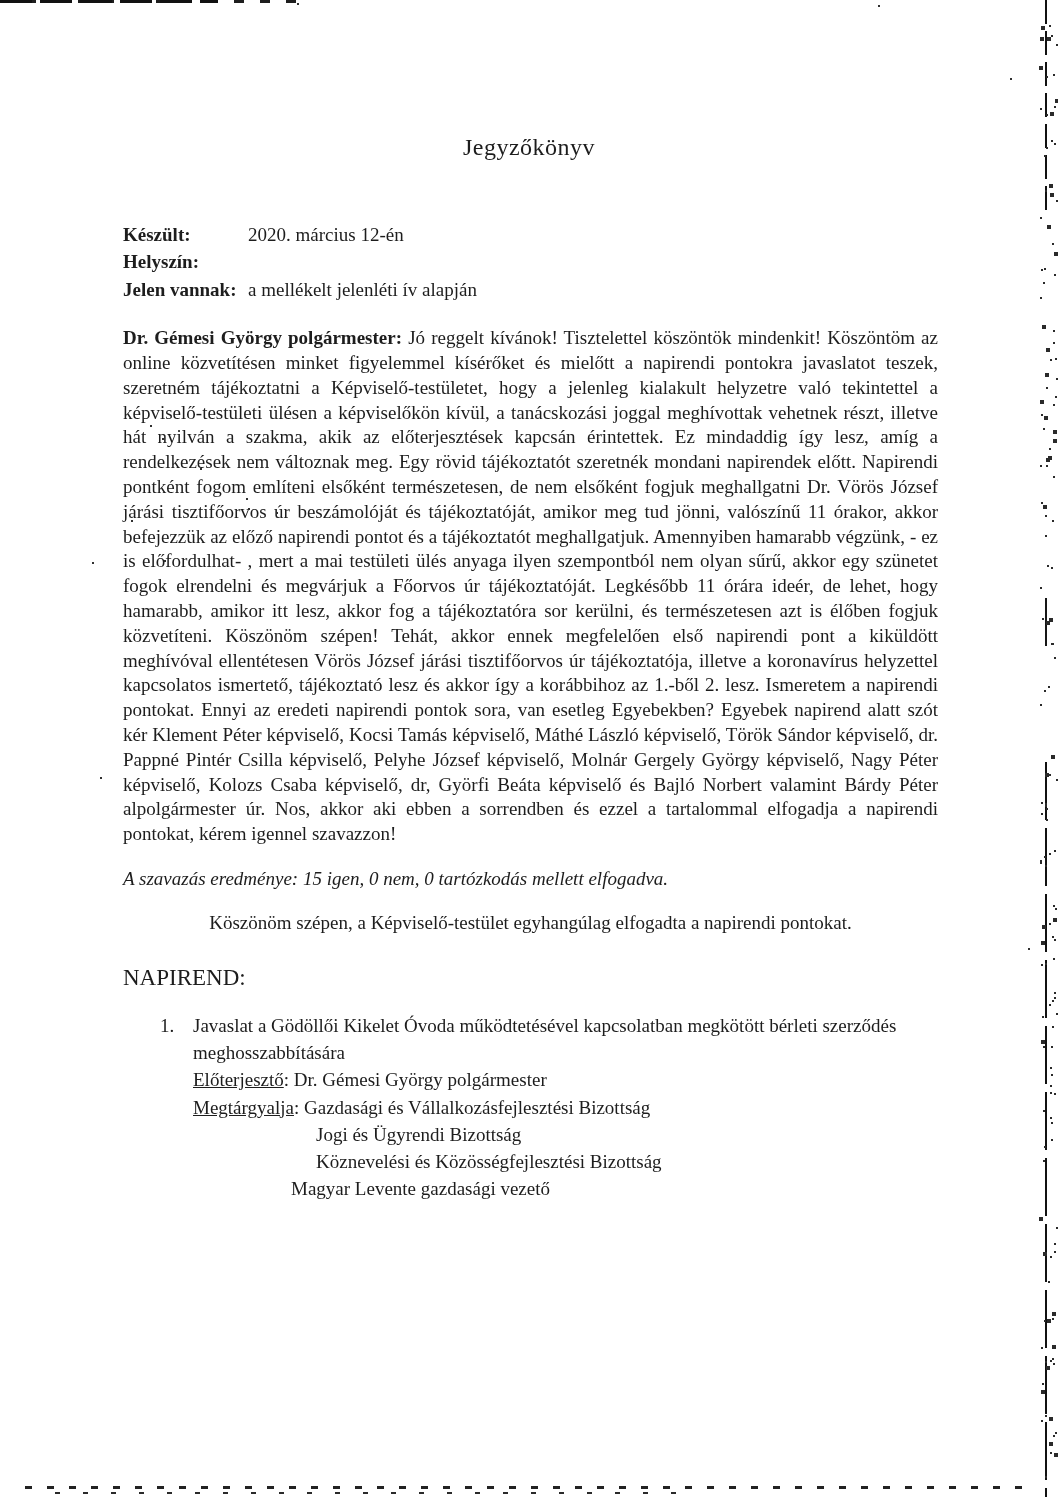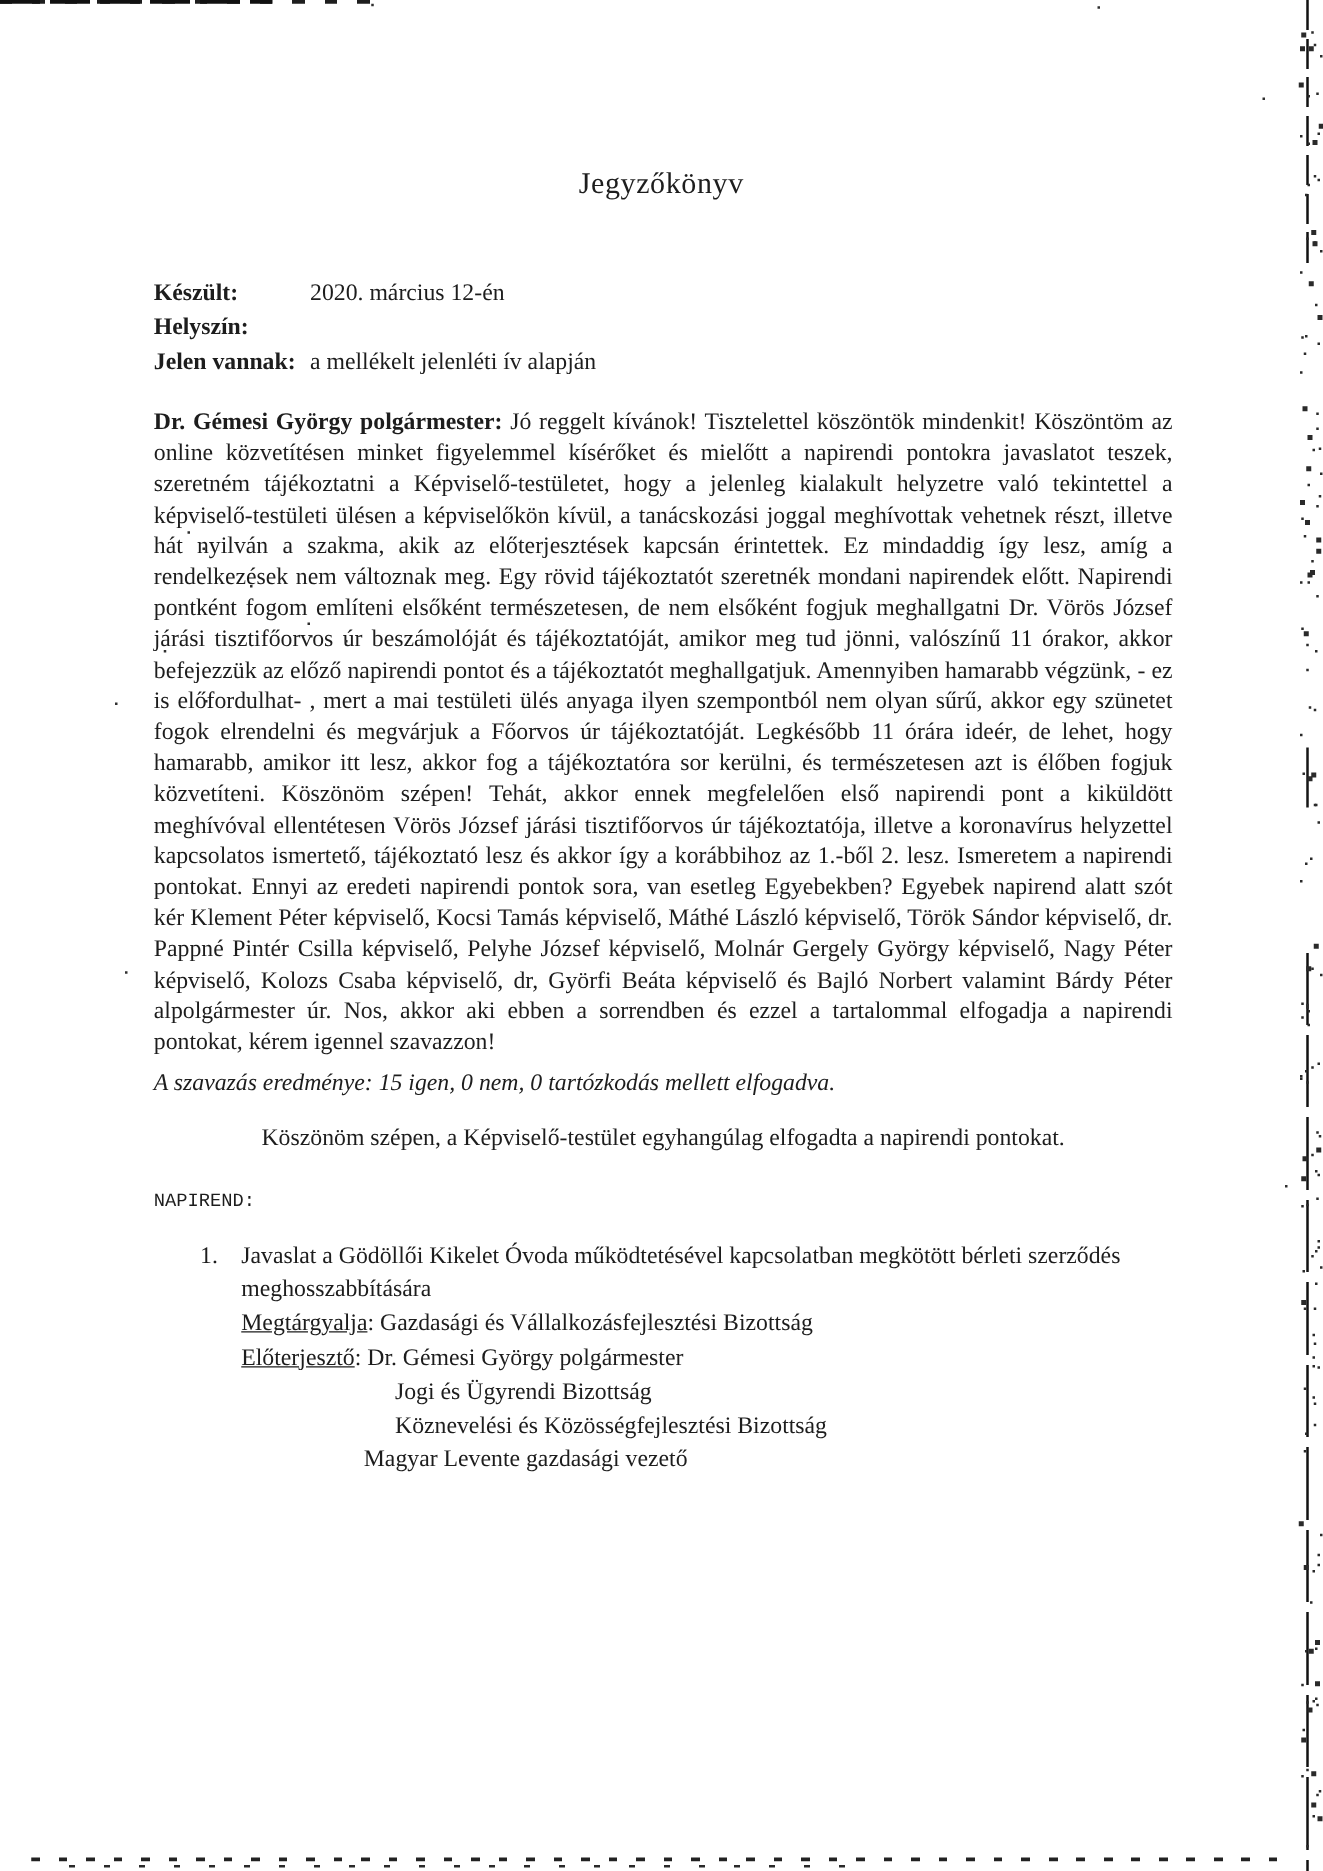--- a/index.html
+++ b/index.html
@@ -10,23 +10,23 @@
   }
   .page{position:absolute;inset:0;}
   .title{margin:134px 0 0 0;text-align:center;font-weight:normal;font-size:24px;letter-spacing:.5px;}
   .subtitle{text-align:center;font-size:20px;margin-top:7px;}
   .meta{margin:60px 0 0 123px;width:818px;font-size:19px;line-height:27.4px;}
   .meta-row{display:flex;}
   .meta-label{font-weight:bold;width:125px;flex:none;}
   .meta-value{flex:1;}
   .speech{margin:23px 0 0 123px;width:815px;font-size:19px;line-height:24.8px;text-align:justify;}
   .speaker{font-weight:bold;}
-  .vote{margin:9px 0 0 123px;width:815px;font-size:19px;font-style:italic;}
+  .vote{margin:21px 0 0 123px;width:815px;font-size:19px;font-style:italic;}
   .closing{margin:22px 0 0 123px;width:815px;font-size:19px;text-align:center;}
-  .napirend{margin:31px 0 12px 123px;font-size:15px;font-family:Liberation Mono, monospace;}
+  .napirend{margin:31px 0 12px 123px;font-size:23px;}
   .agenda{margin:21px 0 0 160px;width:780px;font-size:19px;line-height:27.2px;}
   .agenda-row{display:flex;}
   .agenda-num{width:33px;flex:none;}
   .agenda-body{flex:1;}
   .u{text-decoration:underline;}
   .ind-committee{padding-left:123px;}
   .ind-invited{padding-left:98px;}
 
   
   .art{position:absolute;pointer-events:none;}
@@ -74,22 +74,22 @@
 
   <div class="closing">Köszönöm szépen, a Képviselő-testület egyhangúlag elfogadta a napirendi pontokat.</div>
 
   <div class="napirend">NAPIREND:</div>
 
   <div class="agenda">
     <div class="agenda-row">
       <span class="agenda-num">1.</span>
       <div class="agenda-body">
         <div>Javaslat a Gödöllői Kikelet Óvoda működtetésével kapcsolatban megkötött bérleti szerződés meghosszabbítására</div>
+        <div><span class="u">Előterjesztő</span><span>: Dr. Gémesi György polgármester</span></div>
         <div><span class="u">Megtárgyalja</span><span>: Gazdasági és Vállalkozásfejlesztési Bizottság</span></div>
-        <div><span class="u">Előterjesztő</span><span>: Dr. Gémesi György polgármester</span></div>
         <div class="ind-committee">Jogi és Ügyrendi Bizottság</div>
         <div class="ind-committee">Köznevelési és Közösségfejlesztési Bizottság</div>
         <div class="ind-invited">Magyar Levente gazdasági vezető</div>
       </div>
     </div>
   </div>
 
   <div class="art" id="art-top-dash-sparse"></div>
   <div class="art" id="art-top-dash-dense"></div>
   <div class="art" id="art-vline-1"></div>

